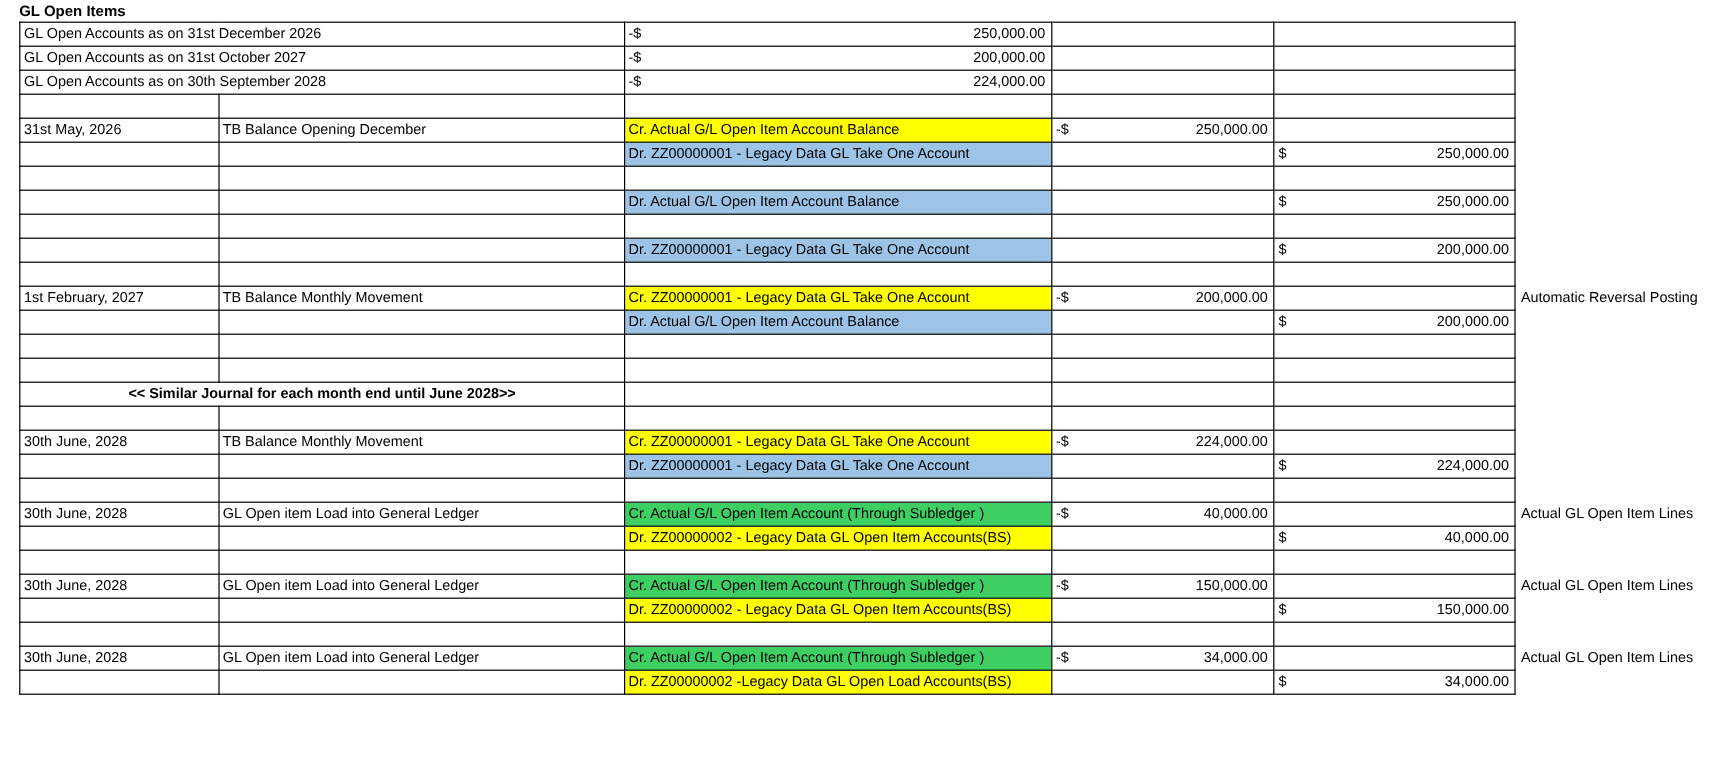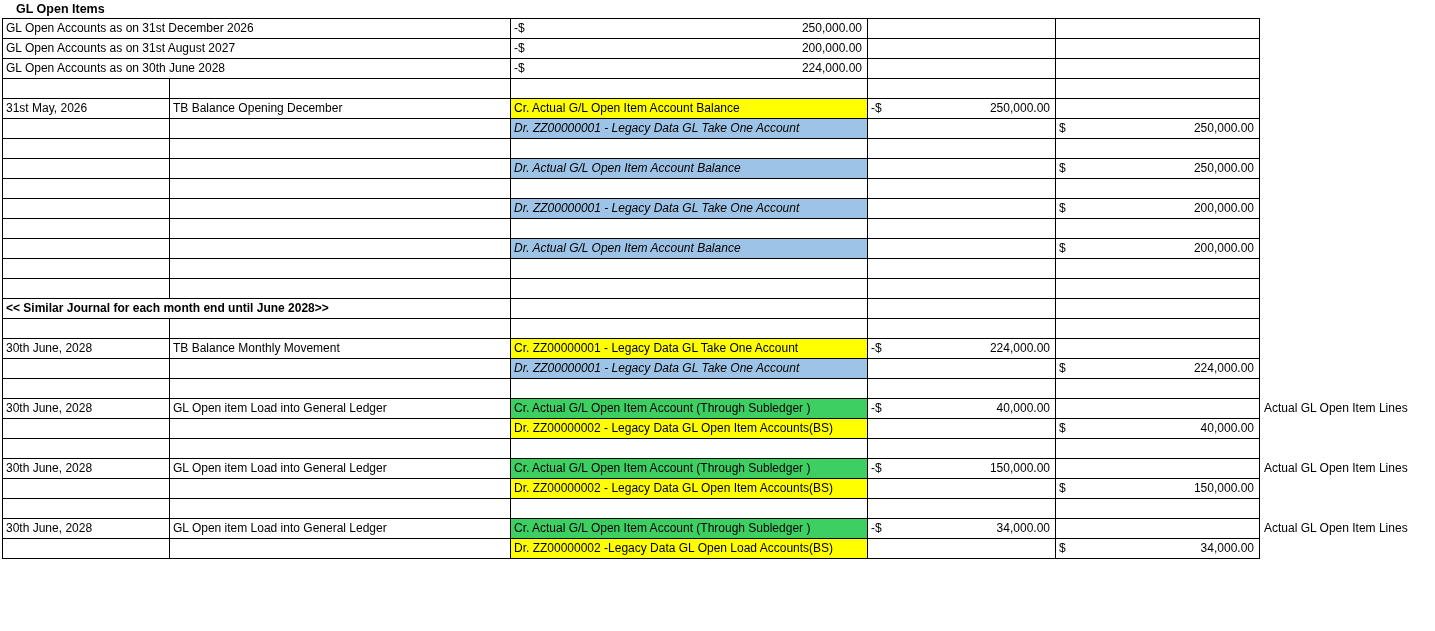--- a/index.html
+++ b/index.html
@@ -18,38 +18,38 @@
   .sheet-title {
     position: absolute;
     left: 16px;
     top: 2px;
     font-size: 12.5px;
     font-weight: bold;
     white-space: nowrap;
   }
   table.grid {
     position: absolute;
-    left: 2px;
+    left: 16px;
     top: 18px;
     border-collapse: collapse;
     table-layout: fixed;
   }
   table.grid td {
     border: 1px solid #000;
     height: 19px;
     font-size: 12px;
     line-height: 19px;
     padding: 0 3px;
     white-space: nowrap;
     overflow: hidden;
     vertical-align: middle;
   }
-  table.grid td.bold { font-weight: bold; }
+  table.grid td.bold { font-weight: bold; text-align: center; }
   table.grid td.fill-yellow { background: var(--hl-yellow, #FFFF00); }
-  table.grid td.fill-blue   { background: var(--hl-blue, #9DC3E6); font-style: italic; }
+  table.grid td.fill-blue   { background: var(--hl-blue, #9DC3E6); }
   table.grid td.fill-green  { background: var(--hl-green, #3ECF63); margin-left: 14px; }
   table.grid td.acct { padding: 0; }
   .acct-wrap {
     display: flex;
     justify-content: space-between;
     align-items: center;
     padding: 0 5px 0 3px;
     height: 100%;
   }
   table.grid td.note-cell {
@@ -79,33 +79,33 @@
           <div class="acct-wrap">
             <span>-$</span>
             <span>250,000.00</span>
           </div>
         </td>
         <td></td>
         <td></td>
         <td class="note-cell"></td>
       </tr>
       <tr>
-        <td colspan="2">GL Open Accounts as on 31st August 2027</td>
+        <td colspan="2">GL Open Accounts as on 31st October 2027</td>
         <td class="acct">
           <div class="acct-wrap">
             <span>-$</span>
             <span>200,000.00</span>
           </div>
         </td>
         <td></td>
         <td></td>
         <td class="note-cell"></td>
       </tr>
       <tr>
-        <td colspan="2">GL Open Accounts as on 30th June 2028</td>
+        <td colspan="2">GL Open Accounts as on 30th September 2028</td>
         <td class="acct">
           <div class="acct-wrap">
             <span>-$</span>
             <span>224,000.00</span>
           </div>
         </td>
         <td></td>
         <td></td>
         <td class="note-cell"></td>
       </tr>
@@ -185,20 +185,33 @@
         </td>
         <td class="note-cell"></td>
       </tr>
       <tr>
         <td></td>
         <td></td>
         <td></td>
         <td></td>
         <td></td>
         <td class="note-cell"></td>
+      </tr>
+      <tr>
+        <td>1st February, 2027</td>
+        <td>TB Balance Monthly Movement</td>
+        <td class="fill-yellow">Cr. ZZ00000001 - Legacy Data GL Take One Account</td>
+        <td class="acct">
+          <div class="acct-wrap">
+            <span>-$</span>
+            <span>200,000.00</span>
+          </div>
+        </td>
+        <td></td>
+        <td class="note-cell">Automatic Reversal Posting</td>
       </tr>
       <tr>
         <td></td>
         <td></td>
         <td class="fill-blue">Dr. Actual G/L Open Item Account Balance</td>
         <td></td>
         <td class="acct">
           <div class="acct-wrap">
             <span>$</span>
             <span>200,000.00</span>

